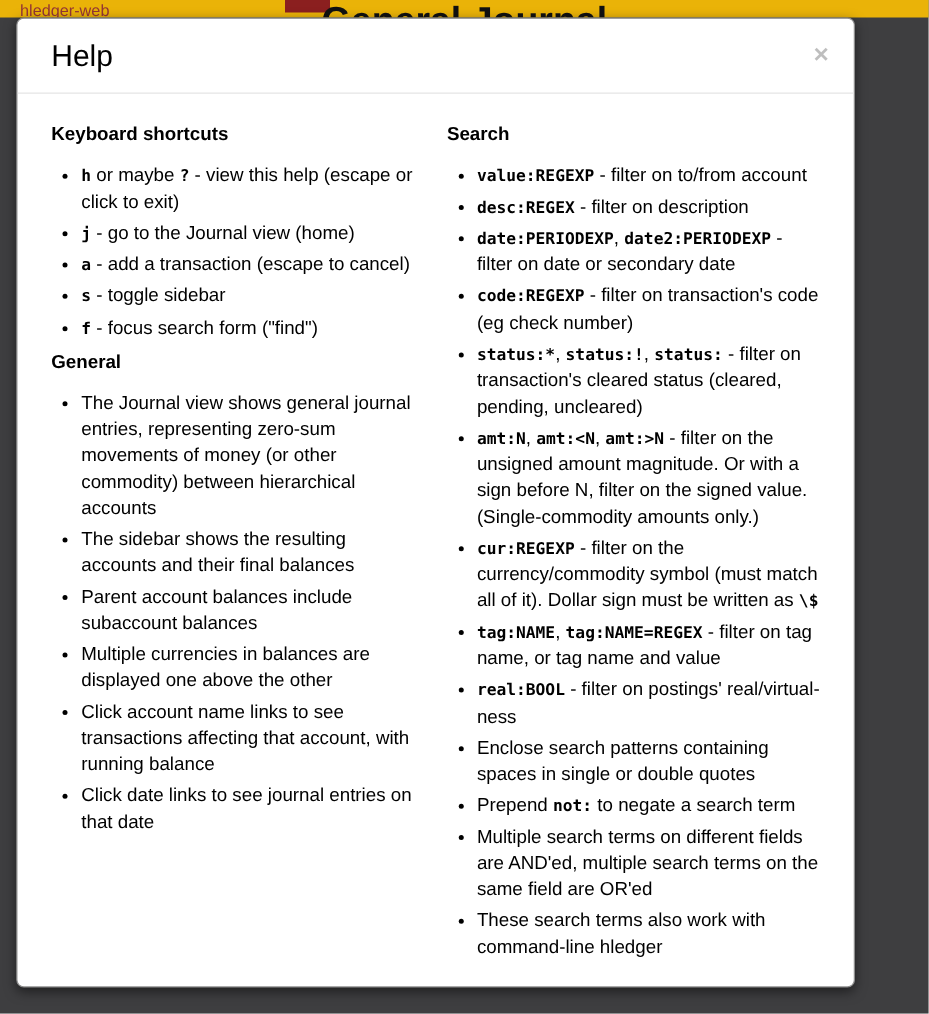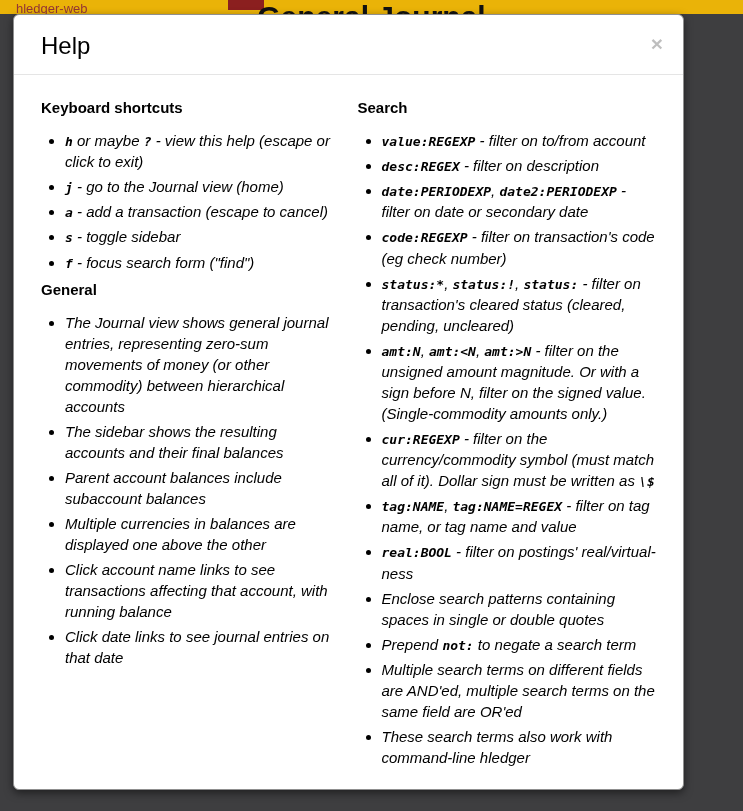--- a/index.html
+++ b/index.html
@@ -86,21 +86,20 @@
   }
   .heading-general { }
 
   .col ul {
     margin: 0 0 8px;
     padding-left: 24px;
     font-size: 15px;
     line-height: 1.4;
     color: #000;
     list-style-type: disc;
-    font-style: italic;
   }
   .col li { margin-bottom: 4px; }
 
   code {
     font-family: "DejaVu Sans Mono", "Liberation Mono", monospace;
     font-weight: bold;
     font-size: 13px;
     color: #000;
   }
 </style>

